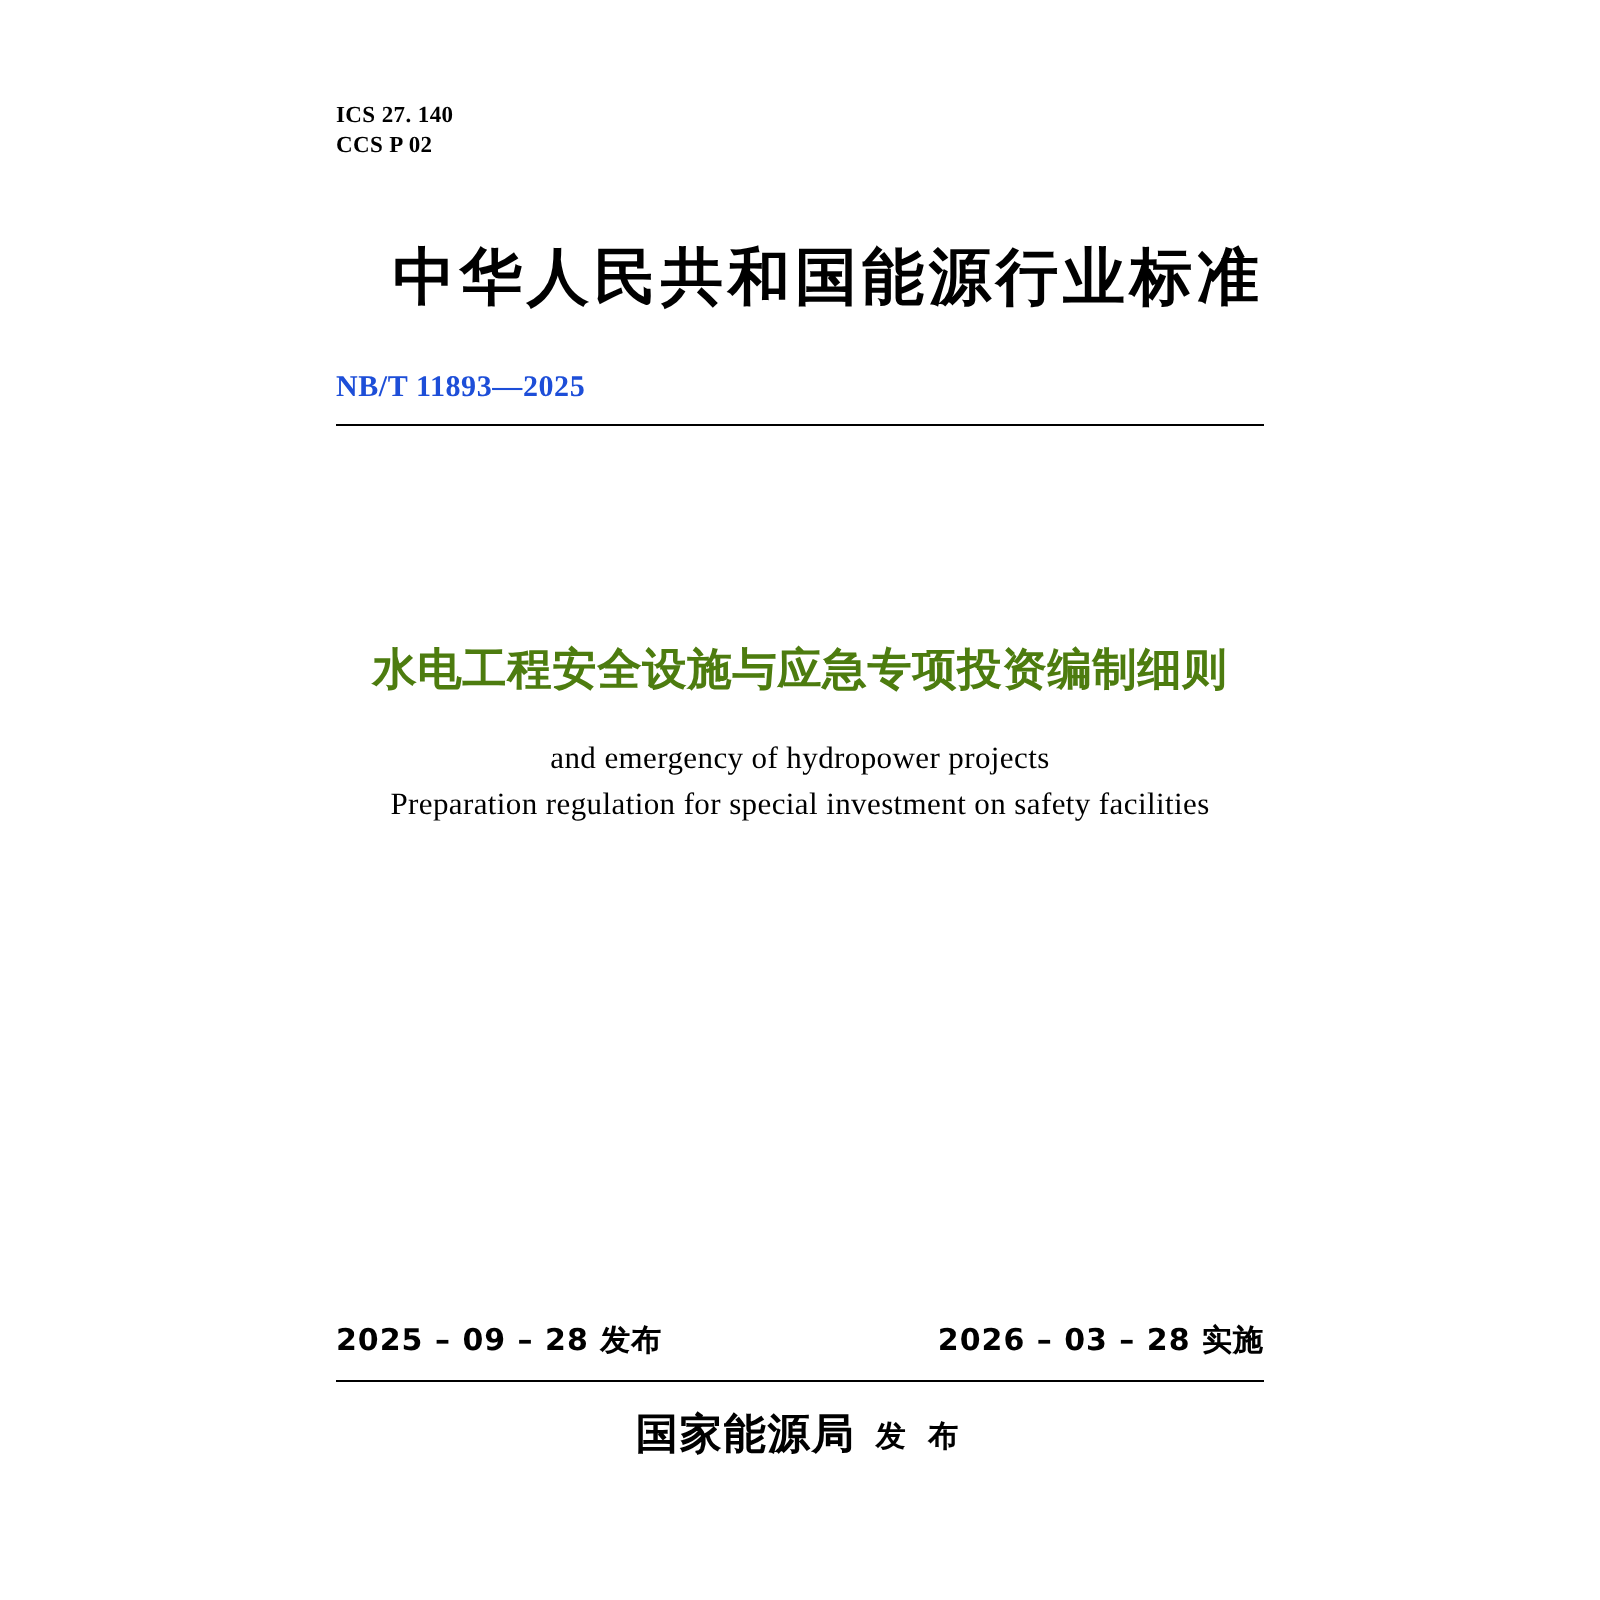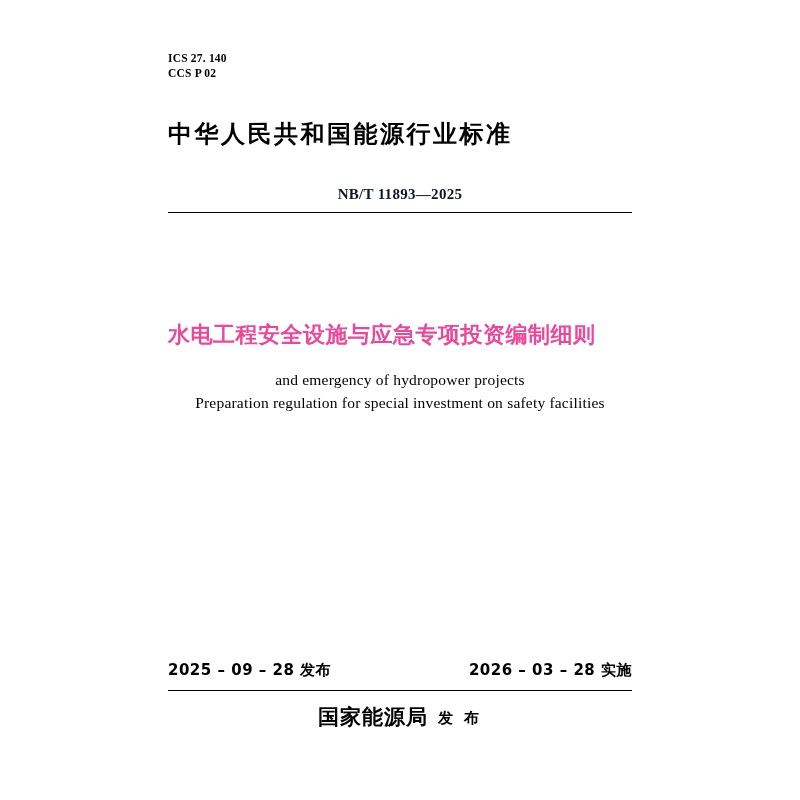--- a/index.html
+++ b/index.html
@@ -60,66 +60,66 @@
     line-height: 1;
     color: #000;
   }
 
   
   .std-title {
     position: absolute;
     top: 118px;
     left: 0;
     right: 0;
+    text-align: right;
+    font-family: "DejaVu Sans", "Liberation Sans", sans-serif;
+    font-weight: bold;
+    font-size: 31px;
+    letter-spacing: 2.5px;
+    color: #000;
+    white-space: nowrap;
+  }
+
+  
+  .std-number {
+    position: absolute;
+    top: 186px;
+    left: 0;
+    right: 0;
     text-align: left;
-    font-family: "DejaVu Sans", "Liberation Sans", sans-serif;
-    font-weight: bold;
-    font-size: 24px;
-    letter-spacing: 2.5px;
-    color: #000;
-    white-space: nowrap;
-  }
-
-  
-  .std-number {
-    position: absolute;
-    top: 186px;
-    left: 0;
-    right: 0;
-    text-align: center;
     font-family: "Liberation Serif", serif;
     font-weight: bold;
     font-size: 15px;
     letter-spacing: 0.3px;
-    color: #0f172a;
+    color: #1d4ed8;
   }
 
   
   .rule {
     position: absolute;
     left: 0;
     right: 0;
     height: 0;
     border-top: 1px solid #000;
   }
   .rule-top { top: 212px; }
   .rule-bottom { top: 690px; }
 
   
   .doc-title-cn {
     position: absolute;
     top: 320px;
     left: 0;
     right: 0;
-    text-align: left;
+    text-align: center;
     font-family: Liberation Mono, monospace;
     font-weight: bold;
     font-size: 22px;
     letter-spacing: 0.5px;
-    color: #ec4899;
+    color: #4d7c0f;
     white-space: nowrap;
   }
   .doc-title-en {
     position: absolute;
     top: 368px;
     left: 20px;
     right: 20px;
     text-align: center;
     font-family: "Liberation Serif", serif;
     font-size: 15.5px;

